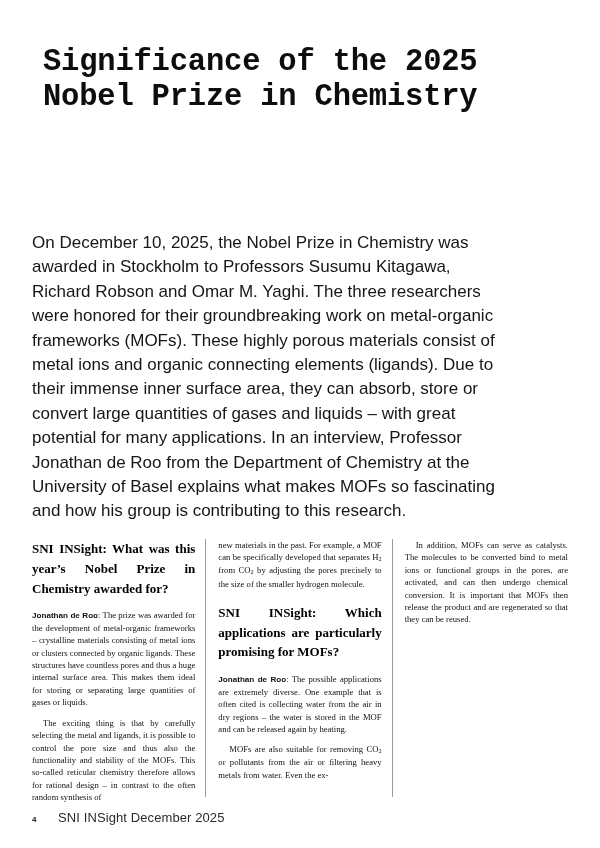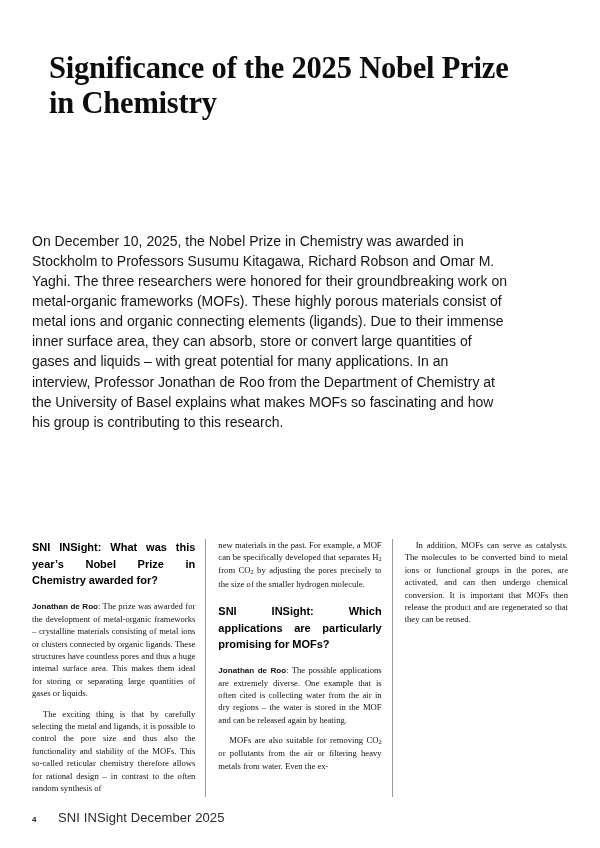--- a/index.html
+++ b/index.html
@@ -18,40 +18,40 @@
   }
 
   
   .headline-block {
     position: absolute;
     left: 32px;
     top: 34px;
     width: 500px;
   }
   .headline {
-    font-family: Liberation Serif, serif;
+    font-family: Liberation Mono, monospace;
     font-weight: bold;
     font-size: 30.5px;
     line-height: 1.14;
     color: #0d0d0d;
     letter-spacing: -0.2px;
-    margin: 17px;
+    margin: 11px;
   }
   .headline.secondary {
     margin-top: 22px;
   }
 
   
   .lead {
     position: absolute;
     left: 32px;
     top: 231px;
     width: 478px;
     font-family: "Liberation Sans", "DejaVu Sans", sans-serif;
-    font-size: 14px;
+    font-size: 17px;
     line-height: 1.435;
     color: #161616;
     margin: 0;
     font-weight: 400;
   }
 
   
   .columns {
     position: absolute;
     left: 32px;
@@ -65,23 +65,23 @@
     width: 164px;
     position: relative;
   }
   .col + .col {
     margin-left: 10px;
     padding-left: 12px;
     border-left: 0.8px solid #9a9a9a;
   }
 
   .q {
-    font-family: Liberation Sans, sans-serif;
+    font-family: Liberation Serif, serif;
     font-weight: bold;
-    font-size: 11px;
+    font-size: 13px;
     line-height: 1.52;
     color: #000000;
     margin: 0 0 11px 0;
     text-align: justify;
     text-justify: inter-word;
   }
   .q.spaced-top { margin-top: 13px; }
 
   .body-p {
     font-family: "Liberation Serif", "DejaVu Serif", serif;

